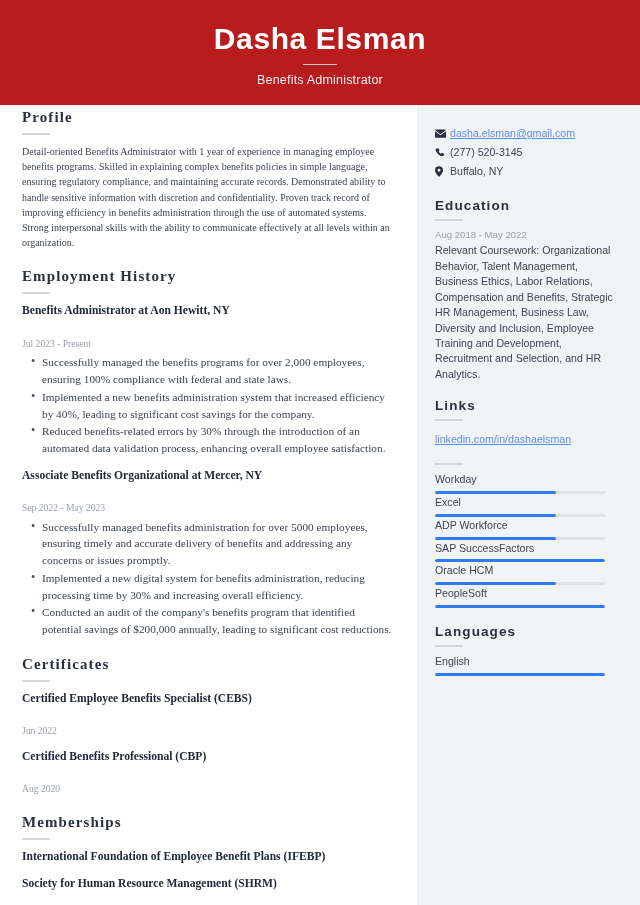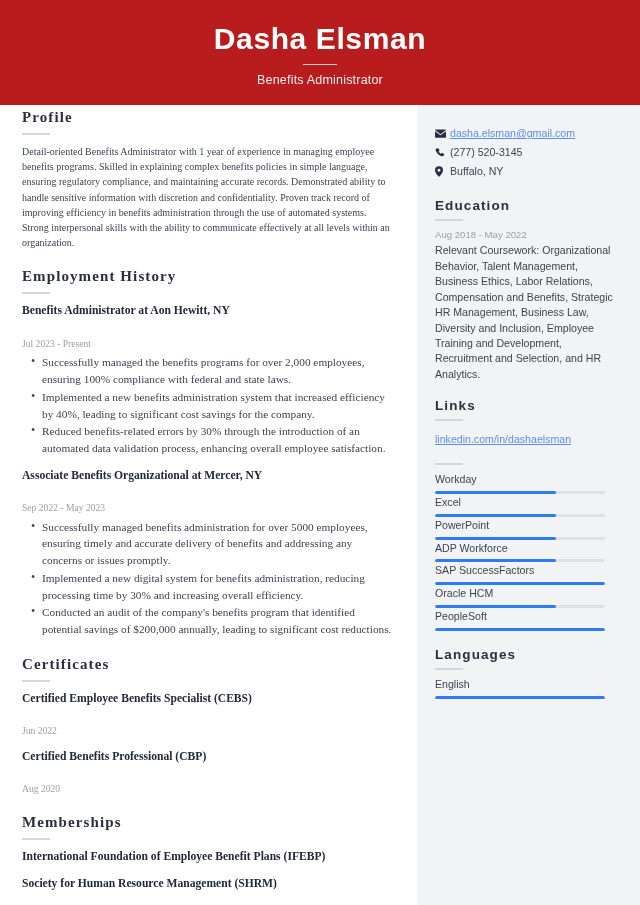--- a/index.html
+++ b/index.html
@@ -332,26 +332,20 @@
                 <div class="bar-fill" style="width: 71%; background: rgb(47, 123, 246);"></div>
               </div>
           </div>
           <div class="bar-item">
             <div class="bar-label">Excel</div>
             <div class="bar-track">
                 <div class="bar-fill" style="width: 71%; background: rgb(47, 123, 246);"></div>
               </div>
           </div>
           <div class="bar-item">
-            <div class="bar-label">PowerPoint</div>
-            <div class="bar-track">
-                <div class="bar-fill" style="width: 71%; background: rgb(47, 123, 246);"></div>
-              </div>
-          </div>
-          <div class="bar-item">
             <div class="bar-label">ADP Workforce</div>
             <div class="bar-track">
                 <div class="bar-fill" style="width: 71%; background: rgb(47, 123, 246);"></div>
               </div>
           </div>
           <div class="bar-item">
             <div class="bar-label">SAP SuccessFactors</div>
             <div class="bar-track">
                 <div class="bar-fill" style="width: 100%; background: rgb(47, 123, 246);"></div>
               </div>

